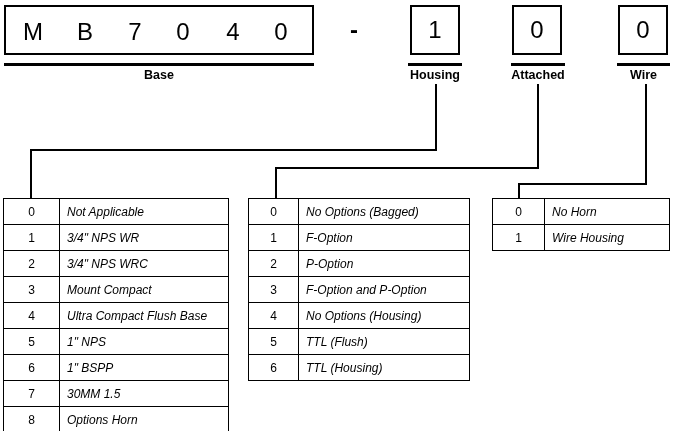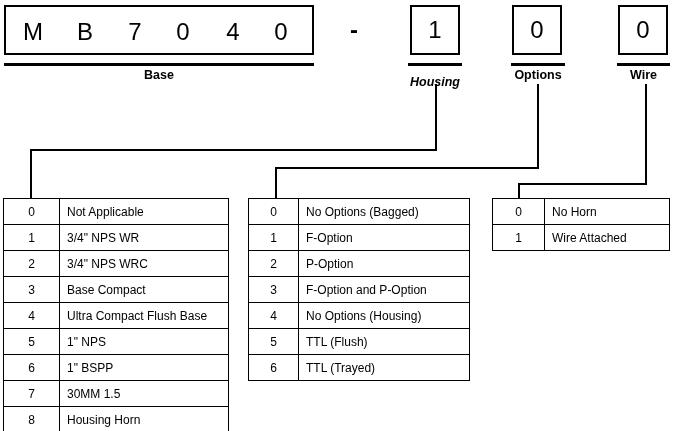--- a/index.html
+++ b/index.html
@@ -109,20 +109,21 @@
     padding: 0;
     background: #ffffff;
   }
   .opt-table td.code {
     text-align: center;
     width: 55px;
   }
   .opt-table td.desc {
     text-align: left;
     padding-left: 7px;
+    font-style: italic;
   }
   .tbl-housing { left: 3px;   top: 198px; width: 226px; }
   .tbl-housing td.code { width: 55px; }
   .tbl-options { left: 248px; top: 198px; width: 222px; }
   .tbl-options td.code { width: 49px; }
   .tbl-wire    { left: 492px; top: 198px; width: 178px; }
   .tbl-wire td.code { width: 51px; }
 </style>
 </head>
 <body>
@@ -149,22 +150,22 @@
   <div class="pn-box pn-small" style="left:618px;">
     <span class="pn-digit">0</span>
   </div>
 
   <div class="grp-rule" style="left:4px;   top:63px; width:310px;"></div>
   <div class="grp-rule" style="left:408px; top:63px; width:54px;"></div>
   <div class="grp-rule" style="left:511px; top:63px; width:54px;"></div>
   <div class="grp-rule" style="left:617px; top:63px; width:53px;"></div>
 
   <div class="grp-label" style="left:4px;   top:68px; width:310px;">Base</div>
-  <div class="grp-label" style="left:398px; top:75px; width:74px;font-style:italic;">Housing</div>
-  <div class="grp-label" style="left:501px; top:68px; width:74px;">Options</div>
+  <div class="grp-label" style="left:398px; top:68px; width:74px;">Housing</div>
+  <div class="grp-label" style="left:501px; top:68px; width:74px;">Attached</div>
   <div class="grp-label" style="left:607px; top:68px; width:73px;">Wire</div>
 
   <div class="ln-v" style="left:435px; top:84px;  height:66px;"></div>
   <div class="ln-h" style="left:30px;  top:149px; width:407px;"></div>
   <div class="ln-v" style="left:30px;  top:149px; height:50px;"></div>
 
   <div class="ln-v" style="left:537px; top:84px;  height:84px;"></div>
   <div class="ln-h" style="left:275px; top:167px; width:264px;"></div>
   <div class="ln-v" style="left:275px; top:167px; height:32px;"></div>
 
@@ -181,41 +182,41 @@
       <tr>
           <td class="code">1</td>
           <td class="desc">3/4" NPS WR</td>
         </tr>
       <tr>
           <td class="code">2</td>
           <td class="desc">3/4" NPS WRC</td>
         </tr>
       <tr>
           <td class="code">3</td>
-          <td class="desc">Base Compact</td>
+          <td class="desc">Mount Compact</td>
         </tr>
       <tr>
           <td class="code">4</td>
           <td class="desc">Ultra Compact Flush Base</td>
         </tr>
       <tr>
           <td class="code">5</td>
           <td class="desc">1" NPS</td>
         </tr>
       <tr>
           <td class="code">6</td>
           <td class="desc">1" BSPP</td>
         </tr>
       <tr>
           <td class="code">7</td>
           <td class="desc">30MM 1.5</td>
         </tr>
       <tr>
           <td class="code">8</td>
-          <td class="desc">Housing Horn</td>
+          <td class="desc">Options Horn</td>
         </tr>
     </tbody>
   </table>
 
   <table class="opt-table tbl-options">
     <tbody>
       <tr>
           <td class="code">0</td>
           <td class="desc">No Options (Bagged)</td>
         </tr>
@@ -234,31 +235,31 @@
       <tr>
           <td class="code">4</td>
           <td class="desc">No Options (Housing)</td>
         </tr>
       <tr>
           <td class="code">5</td>
           <td class="desc">TTL (Flush)</td>
         </tr>
       <tr>
           <td class="code">6</td>
-          <td class="desc">TTL (Trayed)</td>
+          <td class="desc">TTL (Housing)</td>
         </tr>
     </tbody>
   </table>
 
   <table class="opt-table tbl-wire">
     <tbody>
       <tr>
           <td class="code">0</td>
           <td class="desc">No Horn</td>
         </tr>
       <tr>
           <td class="code">1</td>
-          <td class="desc">Wire Attached</td>
+          <td class="desc">Wire Housing</td>
         </tr>
     </tbody>
   </table>
 
 </div>
 
 </body></html>

